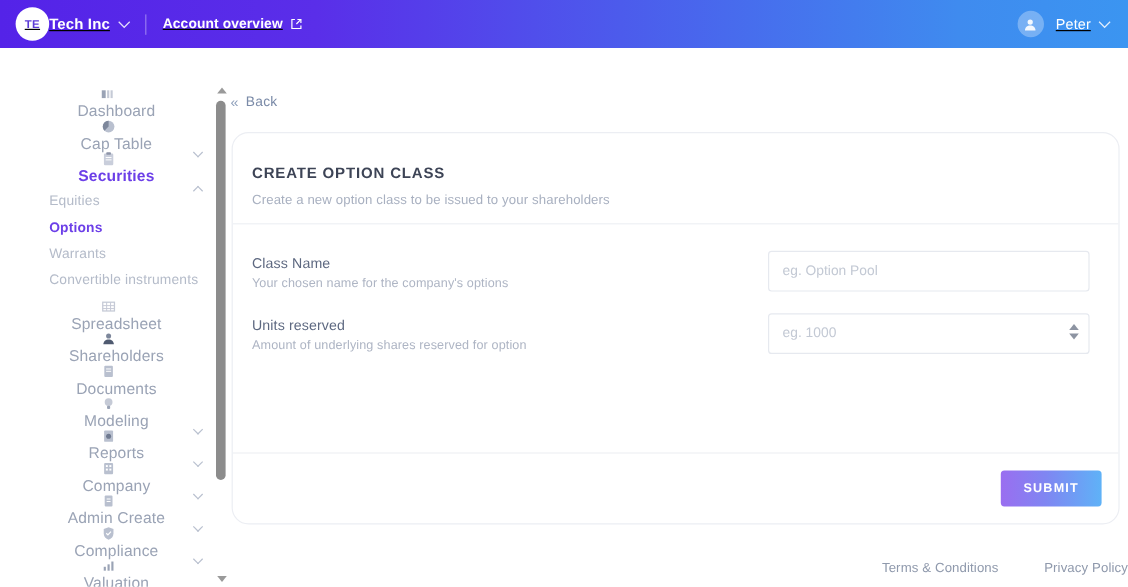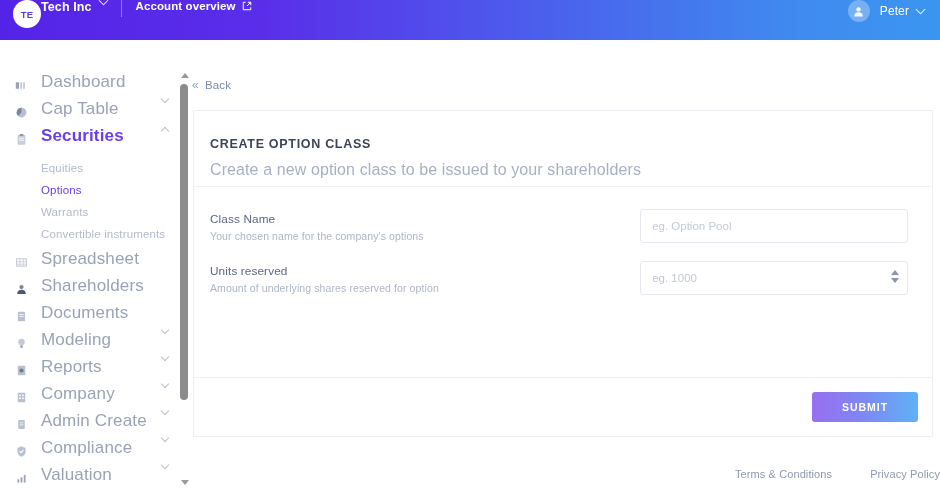--- a/index.html
+++ b/index.html
@@ -8,21 +8,21 @@
     font-family: "Liberation Sans", sans-serif;
     background: #ffffff;
     overflow: hidden;
   }
   .app { position: relative; width: 940px; height: 489px; }
 
   
   .topbar {
     position: absolute; top: 0; left: 0; width: 940px; height: 40px;
     background: linear-gradient(90deg, #5423e8 0%, #5a2ee9 28%, #4c5bec 55%, #3f8bef 85%, #3b95f1 100%);
-    display: flex; align-items: flex-start;
+    display: flex; align-items: center; text-decoration: underline;
   }
   .avatar-company {
     width: 28px; height: 28px; border-radius: 50%;
     background: #ffffff; color: #5b3bd6;
     font-size: 9.5px; font-weight: bold; letter-spacing: .3px;
     display: flex; align-items: center; justify-content: center;
     margin-left: 13px; flex: none;
   }
   .company-name {
     color: #ffffff; font-size: 12.5px; font-weight: bold;
@@ -56,40 +56,41 @@
   .user-name {
     color: #ffffff; font-size: 12px; margin-left: 10px; letter-spacing: .1px;
   }
 
   
   .sidebar {
     position: absolute; top: 40px; left: 0; width: 180px; height: 449px;
     background: #ffffff; padding-top: 32px;
   }
   .nav-item {
-    display: flex; 
+    display: flex; align-items: center;
     height: 26px; padding-left: 15px; padding-right: 12px;
-    font-size: 17px; color: #9aa3b5; letter-spacing: .15px;
+    font-size: 13px; color: #9aa3b5; letter-spacing: .15px;
     margin-bottom: 1px;
+    flex-direction: column;
   }
   .nav-item .ico { width: 15px; flex: none; display: flex; align-items: center; }
   .nav-item .txt { margin-left: 11px; white-space: nowrap; }
   .nav-item.active .txt { color: #6c3fe8; font-weight: bold; }
   .nav-item .caret {
     margin-left: auto; width: 6px; height: 6px;
     border-right: 1.3px solid #b9c0cf; border-bottom: 1.3px solid #b9c0cf;
     transform: rotate(45deg); margin-top: -3px; flex: none;
   }
   .nav-item .caret.up { transform: rotate(-135deg); margin-top: 2px; }
   .sub-item {
     height: 21px; display: flex; align-items: center;
     padding-left: 41px; font-size: 11.5px; color: #b4bbc9;
     letter-spacing: .15px; margin-bottom: 1px;
   }
-  .sub-item.active { color: #6c3fe8; font-weight: normal; }
+  .sub-item.active { color: #6c3fe8; font-weight: bold; }
   .gap { height: 4px; }
 
   
   .scrollbar {
     position: absolute; left: 178px; top: 70px; width: 13px; height: 419px;
     background: #ffffff;
   }
   .sb-arrow { position: absolute; left: 3px; width: 0; height: 0; }
   .sb-up {
     top: 3px;
@@ -113,29 +114,29 @@
   }
   .back-row {
     display: flex; align-items: center;
     margin-top: 38px; margin-left: 1px;
     font-size: 11.5px; color: #7b8ba8; letter-spacing: .2px;
   }
   .back-chev { font-size: 12px; color: #8fa0bb; margin-right: 6px; }
 
   .card {
     position: absolute; top: 70px; left: 2px; width: 740px; height: 327px;
-    background: #ffffff; border: 1px solid #eceef3; border-radius: 1px;
+    background: #ffffff; border: 1px solid #eceef3; border-radius: 14px;
   }
   .card-head { padding: 26px 0 0 16px; height: 75px; }
   .card-title {
     font-size: 12.5px; font-weight: bold; color: #3d4456;
     letter-spacing: .7px;
   }
   .card-sub {
-    font-size: 16px; color: #a8b0c0; margin-top: 10px; letter-spacing: .1px;
+    font-size: 11px; color: #a8b0c0; margin-top: 10px; letter-spacing: .1px;
   }
   .divider { height: 1px; background: #eef0f4; }
 
   .form-body { padding: 22px 23px 0 16px; }
   .field-row { display: flex; align-items: flex-start; margin-bottom: 18px; }
   .field-label-wrap { width: 432px; padding-top: 3px; }
   .field-label {
     font-size: 11.8px; color: #5d6880; letter-spacing: .1px;
   }
   .field-desc {
@@ -164,21 +165,21 @@
     border-left: 4px solid transparent; border-right: 4px solid transparent;
     border-top: 5px solid #8d94a2;
   }
 
   .card-foot {
     position: absolute; bottom: 0; left: 0; width: 100%; height: 58px;
     display: flex; align-items: center; justify-content: flex-end;
     padding-right: 14px;
   }
   .submit-btn {
-    width: 106px; height: 30px; border: none; border-radius: 3px;
+    width: 84px; height: 30px; border: none; border-radius: 3px;
     background: linear-gradient(90deg, #9a6ef0 0%, #7f86f2 45%, #5fb2f7 100%);
     color: #ffffff; font-size: 10.5px; font-weight: bold; letter-spacing: 1px;
     font-family: "Liberation Sans", sans-serif; cursor: pointer;
   }
 
   .footer {
     position: absolute; bottom: 9px; right: 0; width: 749px;
     display: flex; justify-content: flex-end; padding-right: 0px;
     font-size: 11px; color: #8f99ac; letter-spacing: .1px;
   }

